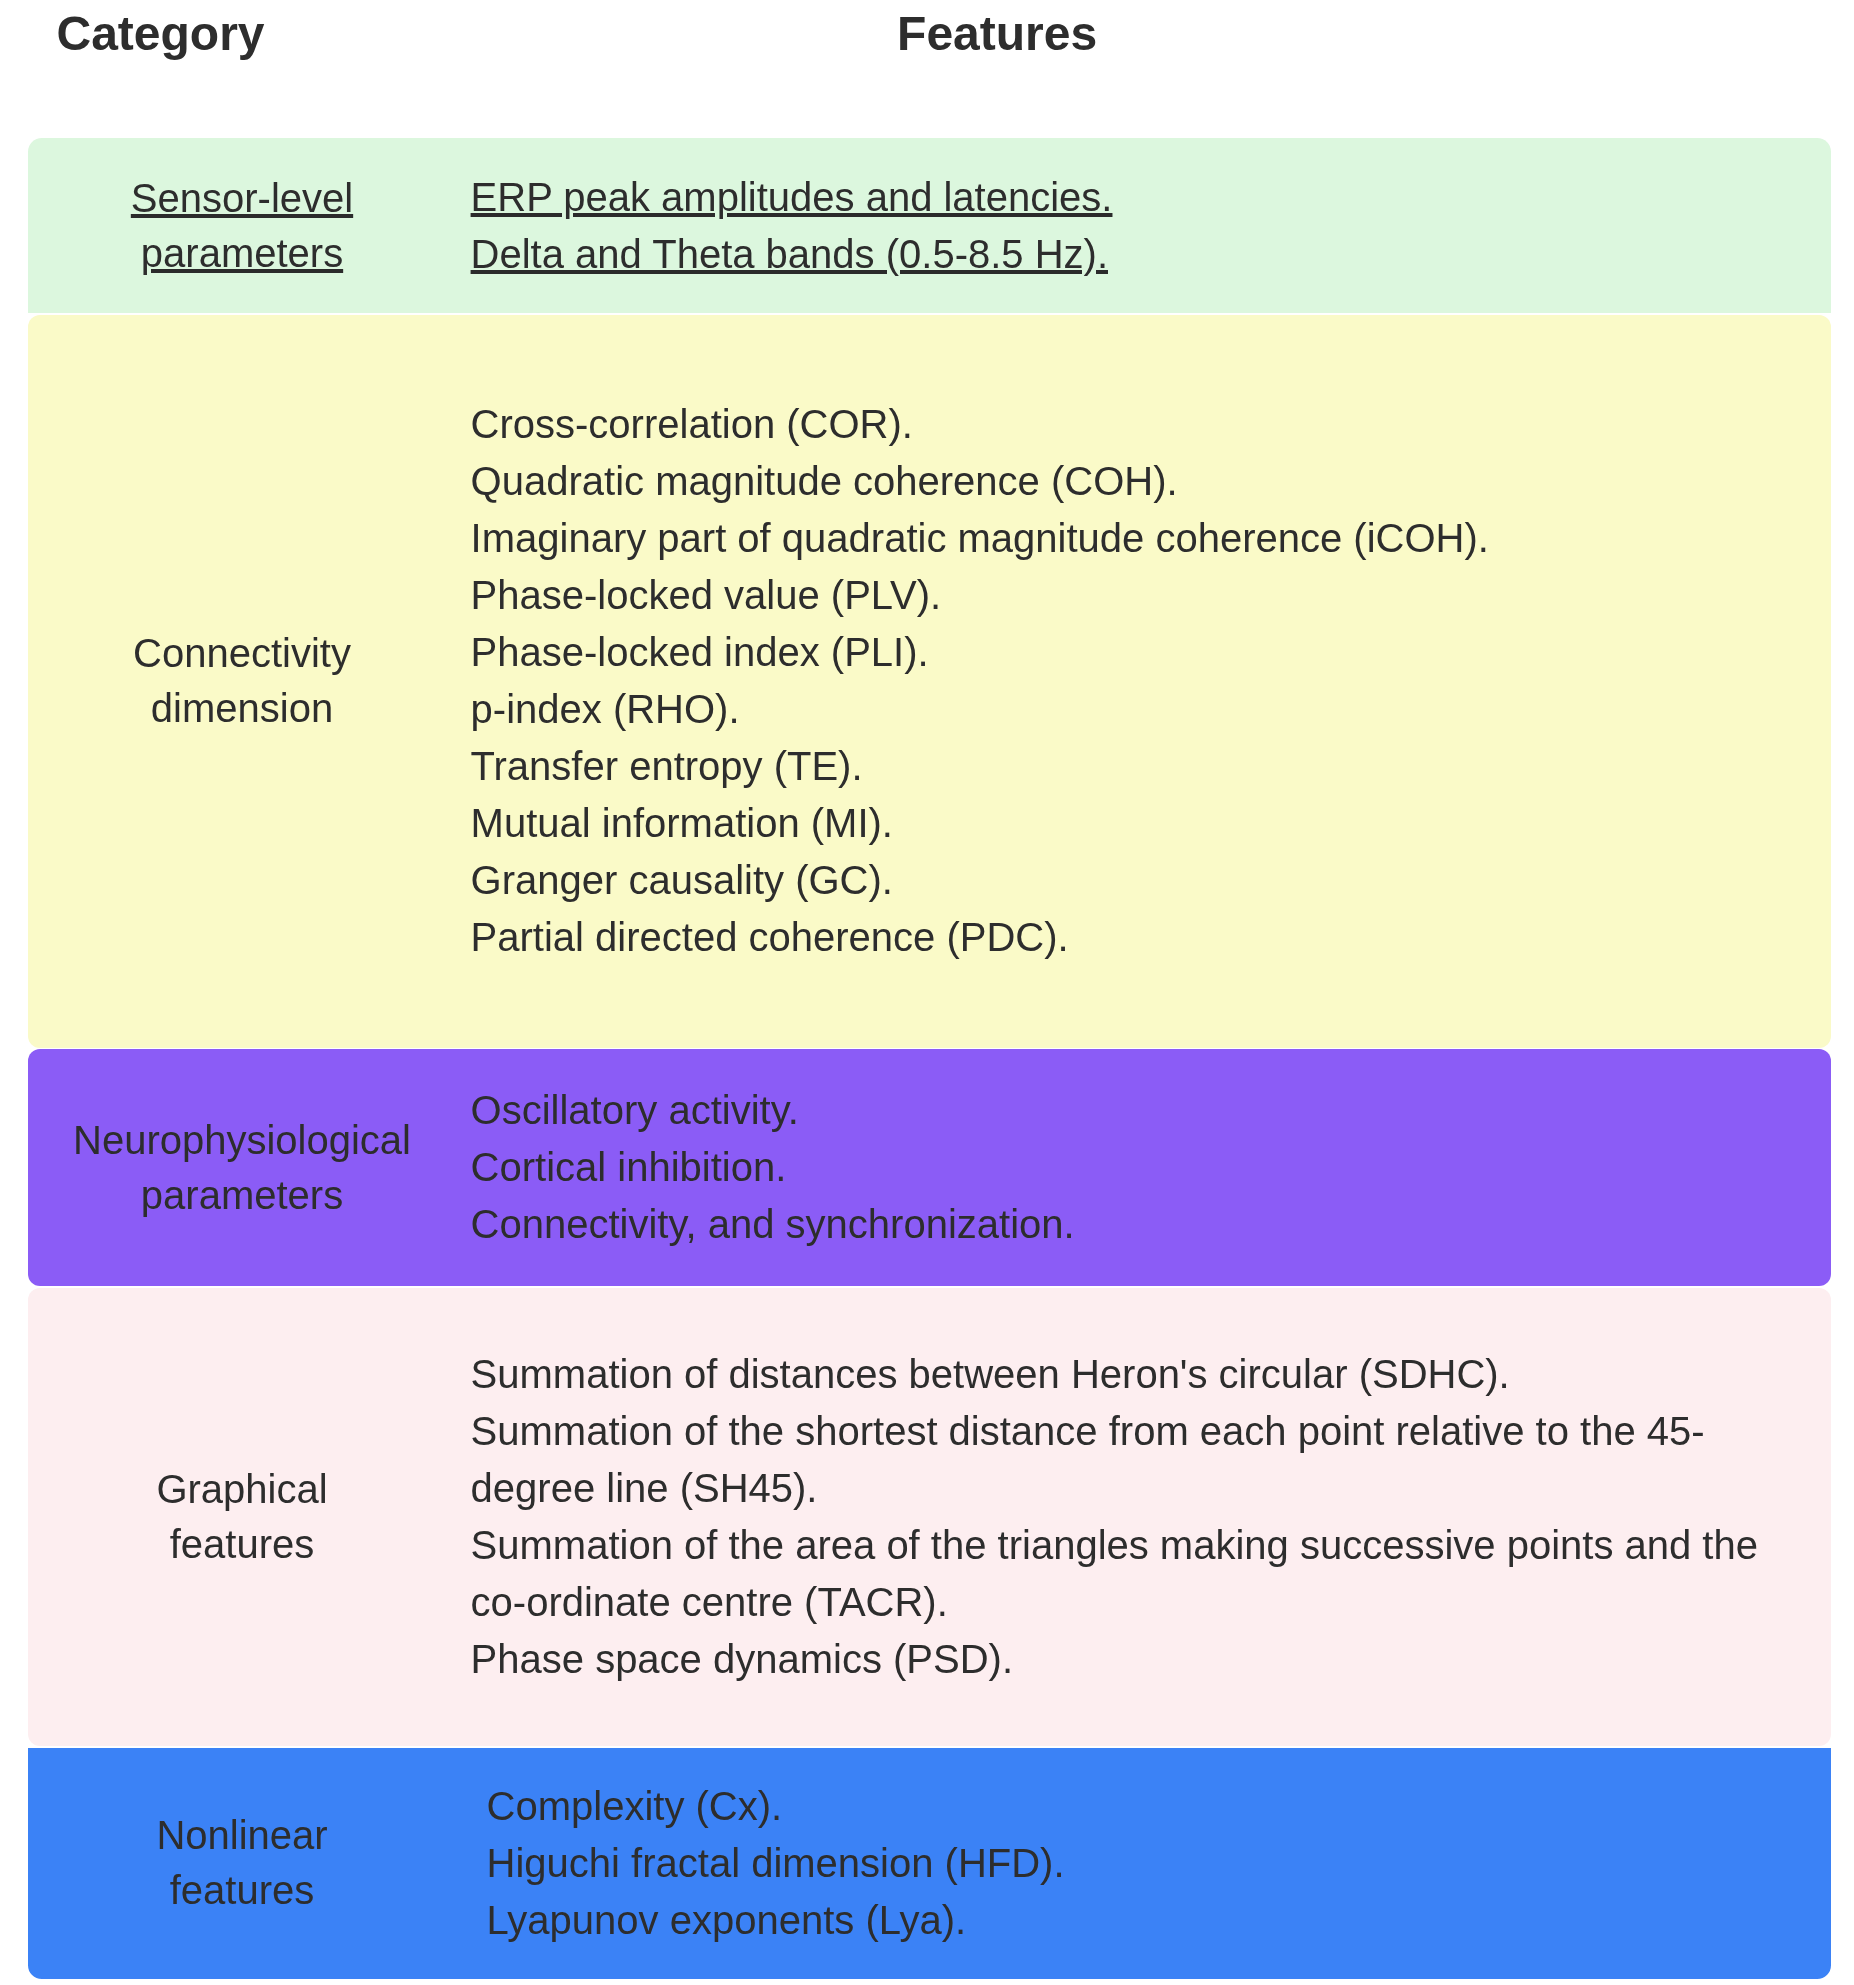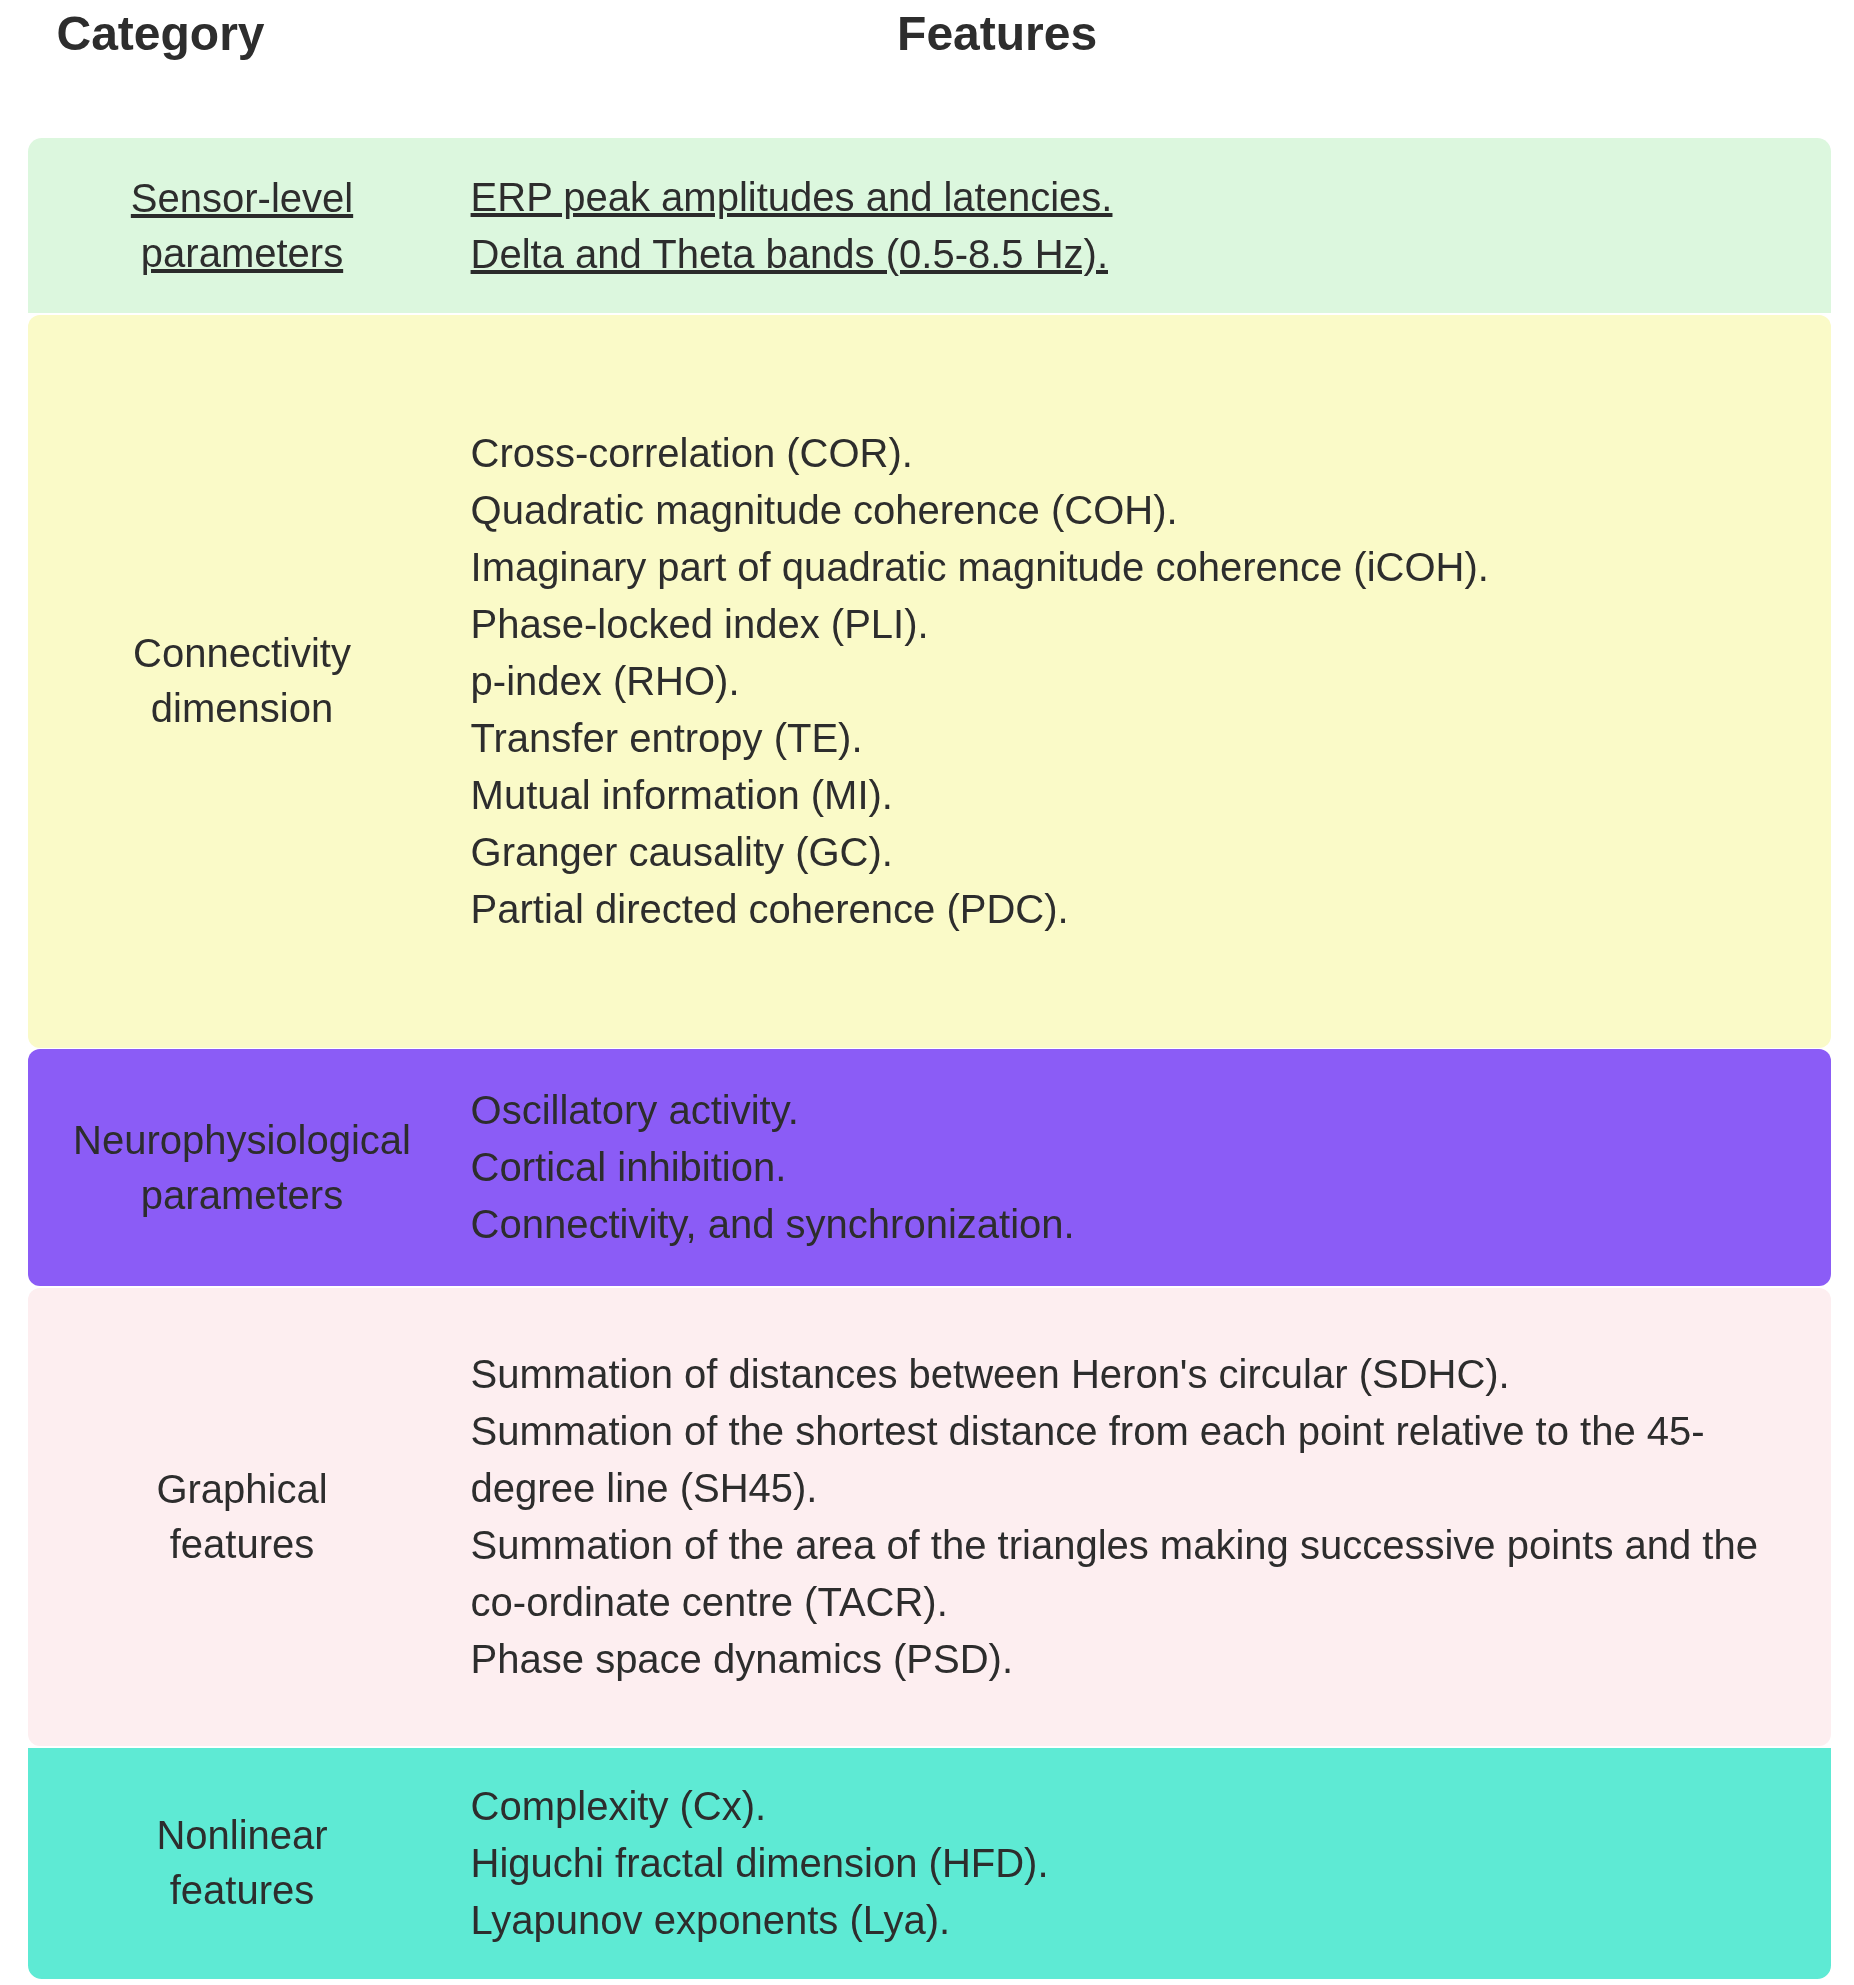--- a/index.html
+++ b/index.html
@@ -76,21 +76,21 @@
     line-height: 57px;
     color: #2d2d2d;
   }
   .feat-line { white-space: normal; }
 
   
   .row.r0 { background: #dcf7de; min-height: 175px; text-decoration: underline; }
   .row.r1 { background: #fafac8; min-height: 733px; }
   .row.r2 { background: #8b5cf6; min-height: 237px; }
   .row.r3 { background: #fdeef0; min-height: 458px; }
-  .row.r4 { background: #5eead4; min-height: 231px; }
+  .row.r4 { background: #3b82f6; min-height: 231px; gap: 16px; }
 
   .row.r0 { border-radius: 13.8px 13.8px 0 0; }
   .row.r4 { border-radius: 0 0 13.8px 13.8px; }
 </style>
 </head>
 <body>
 
 <div class="page">
 
   <div class="table-head">
@@ -113,20 +113,21 @@
 
     <div class="row r1">
       <div class="cell-category">
         <div>Connectivity</div>
         <div>dimension</div>
       </div>
       <div class="cell-features">
         <div class="feat-line">Cross-correlation (COR).</div>
         <div class="feat-line">Quadratic magnitude coherence (COH).</div>
         <div class="feat-line">Imaginary part of quadratic magnitude coherence (iCOH).</div>
+        <div class="feat-line">Phase-locked value (PLV).</div>
         <div class="feat-line">Phase-locked index (PLI).</div>
         <div class="feat-line">p-index (RHO).</div>
         <div class="feat-line">Transfer entropy (TE).</div>
         <div class="feat-line">Mutual information (MI).</div>
         <div class="feat-line">Granger causality (GC).</div>
         <div class="feat-line">Partial directed coherence (PDC).</div>
       </div>
     </div>
 
     <div class="row r2">

